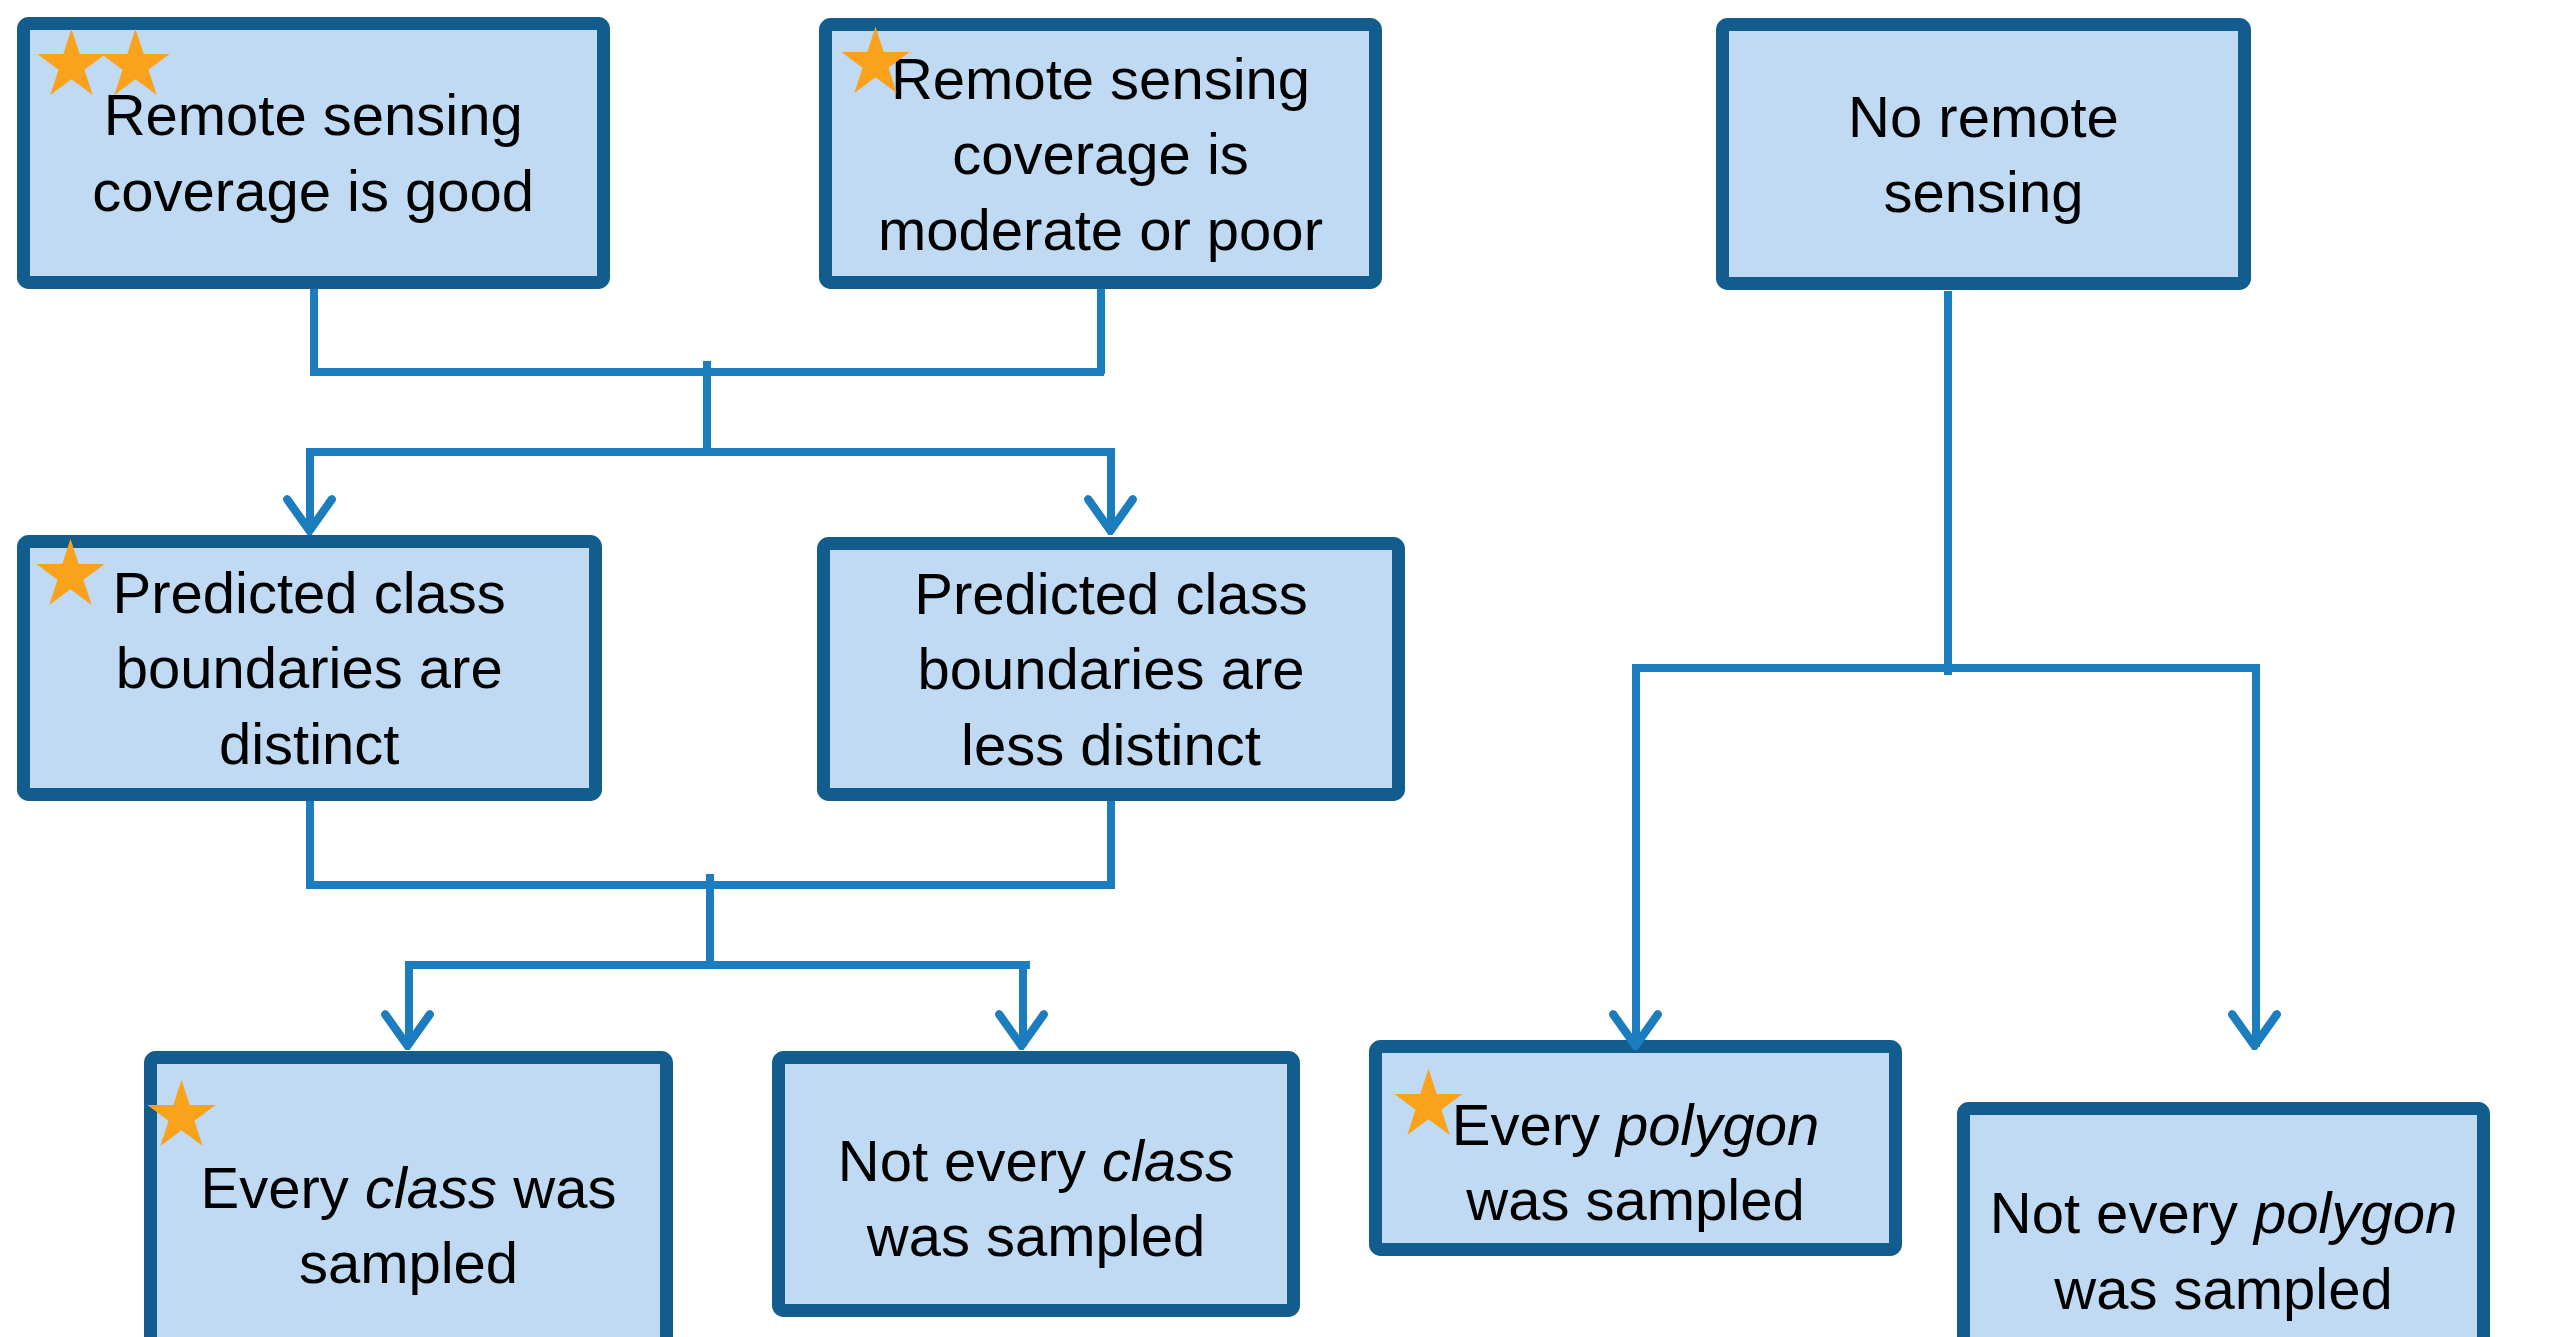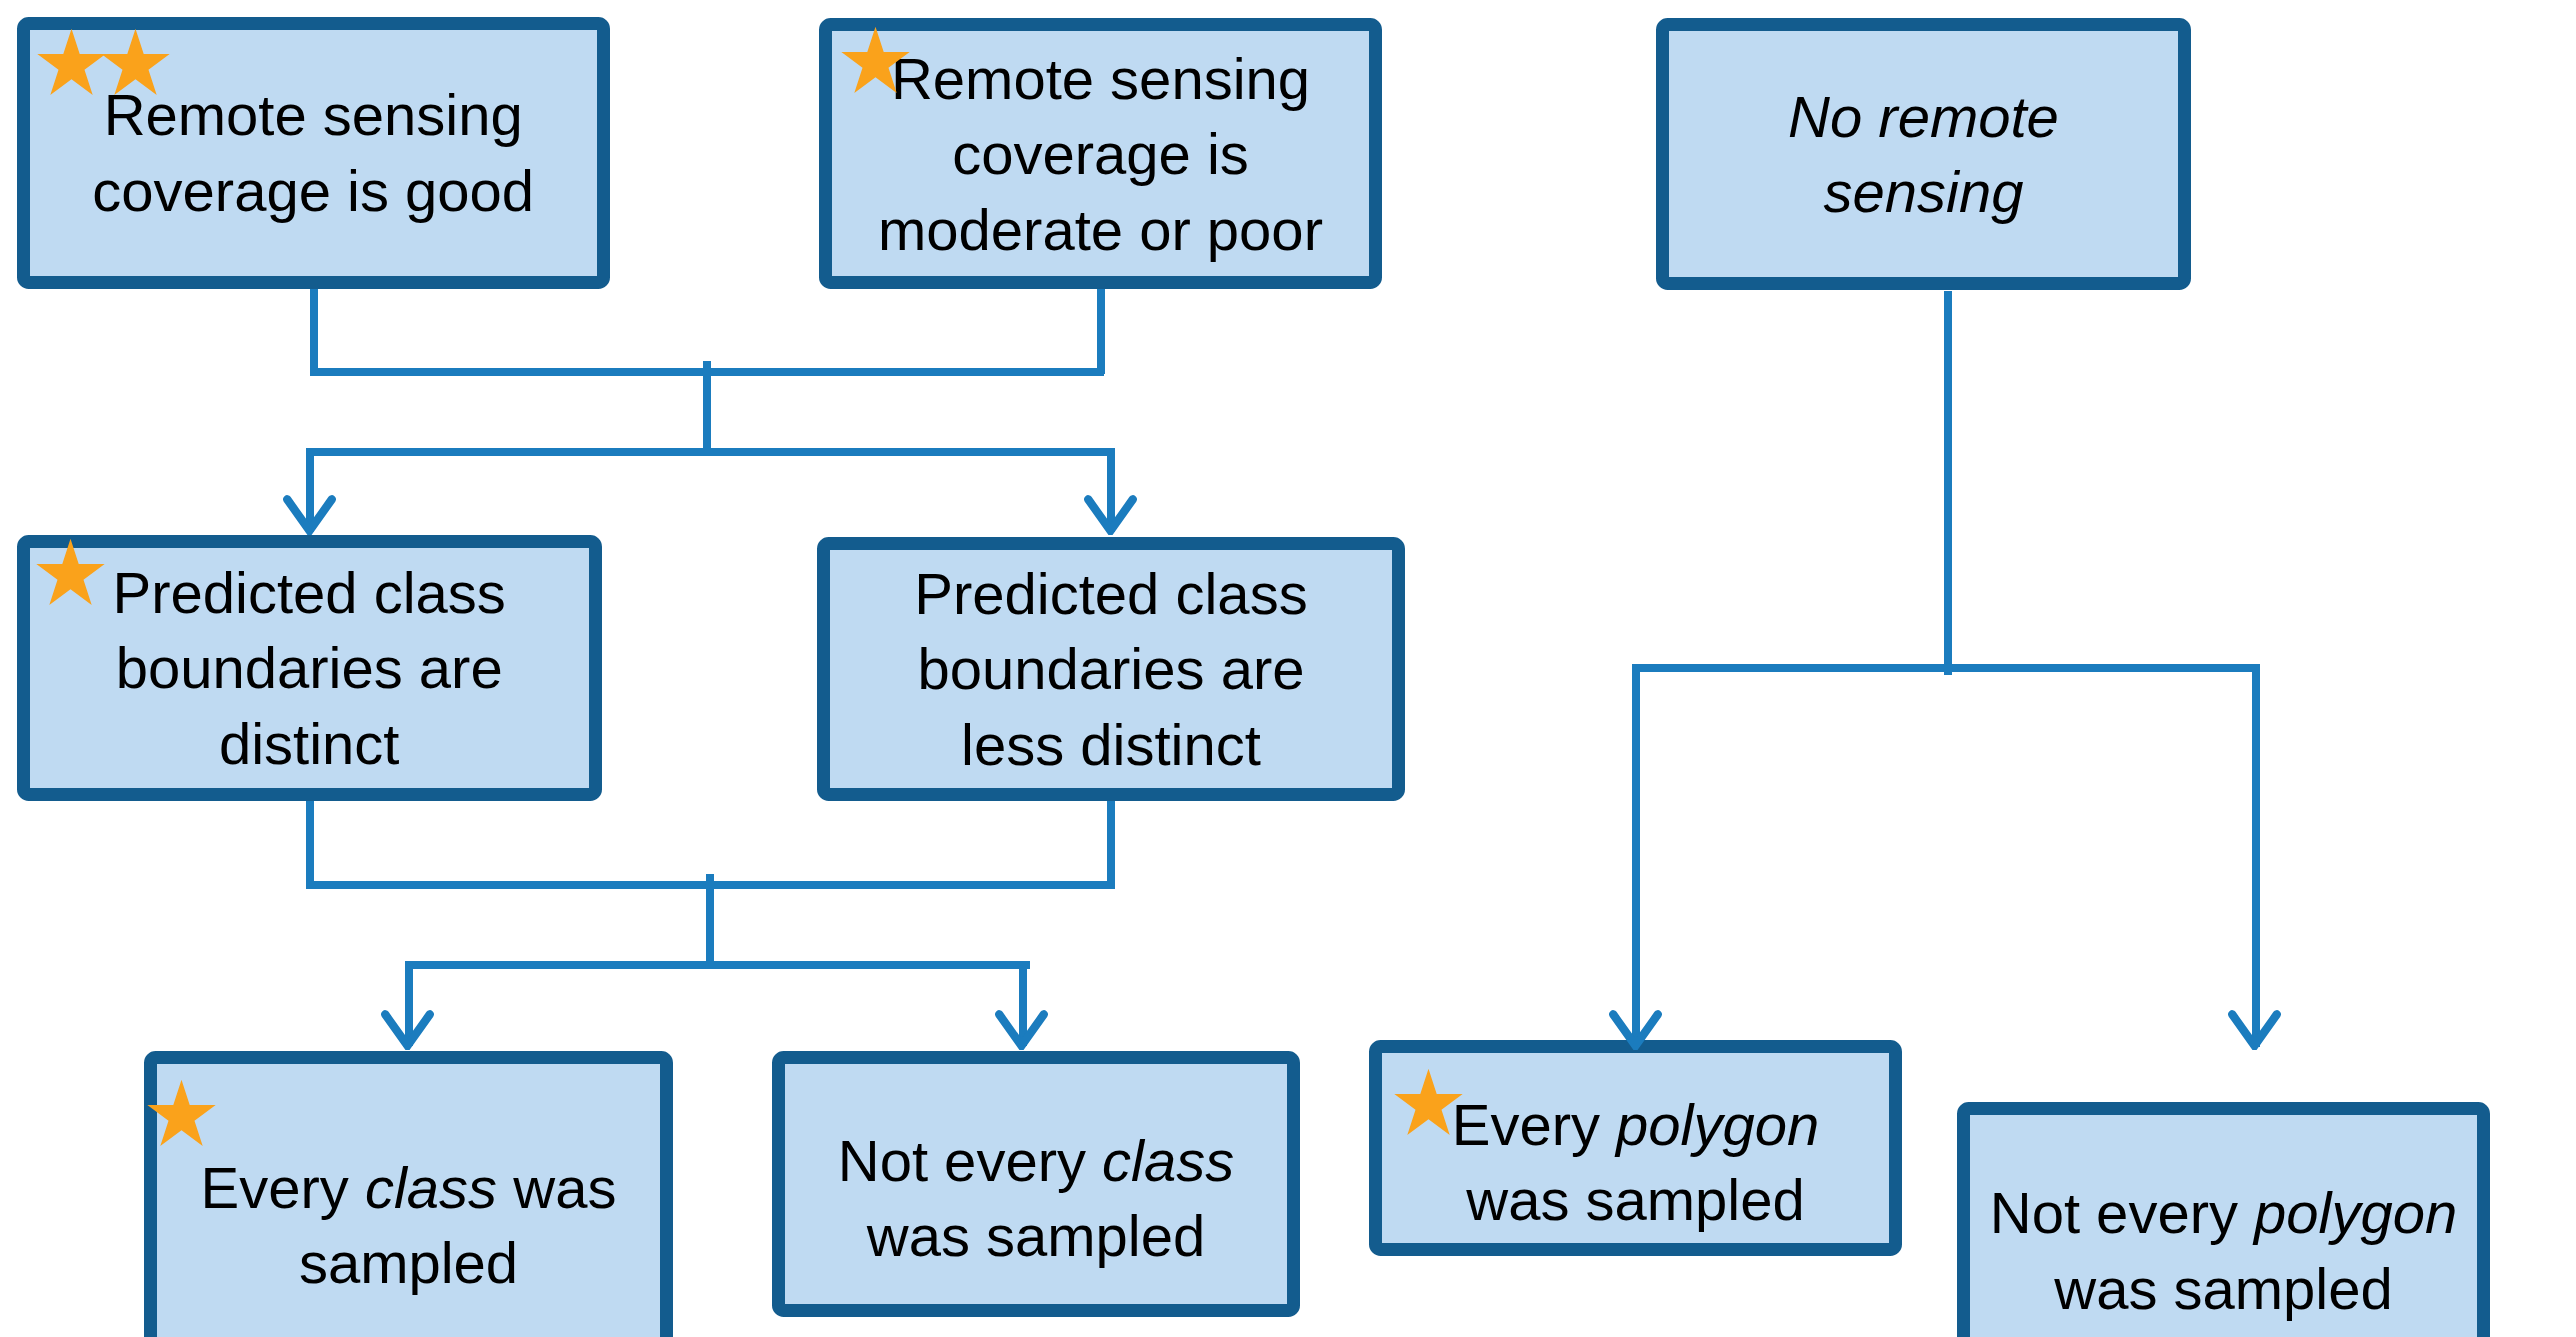--- a/index.html
+++ b/index.html
@@ -64,21 +64,21 @@
 
   <div class="node" style="left:819px;top:18.4px;width:563px;height:271px;">
     <div class="stars" style="left:9.2px;top:-5px;">
         <svg viewBox="0 0 100 98" class="star-svg">
           <polygon points="50,1 62,38 100,38 69,61 81,98 50,75 19,98 31,61 0,38 38,38"></polygon>
         </svg>
       </div>
     <div class="label">Remote sensing<br>coverage is<br>moderate or poor</div>
   </div>
 
-  <div class="node" style="left:1656px;top:18.4px;width:535px;height:272px;font-style:italic;">
+  <div class="node" style="left:1716px;top:18.4px;width:535px;height:272px;">
     <div class="label">No remote<br>sensing</div>
   </div>
 
   <div class="node" style="left:16.7px;top:535px;width:585px;height:266px;">
     <div class="stars" style="left:6.7px;top:-10px;">
         <svg viewBox="0 0 100 98" class="star-svg">
           <polygon points="50,1 62,38 100,38 69,61 81,98 50,75 19,98 31,61 0,38 38,38"></polygon>
         </svg>
       </div>
     <div class="label">Predicted class<br>boundaries are<br>distinct</div>

